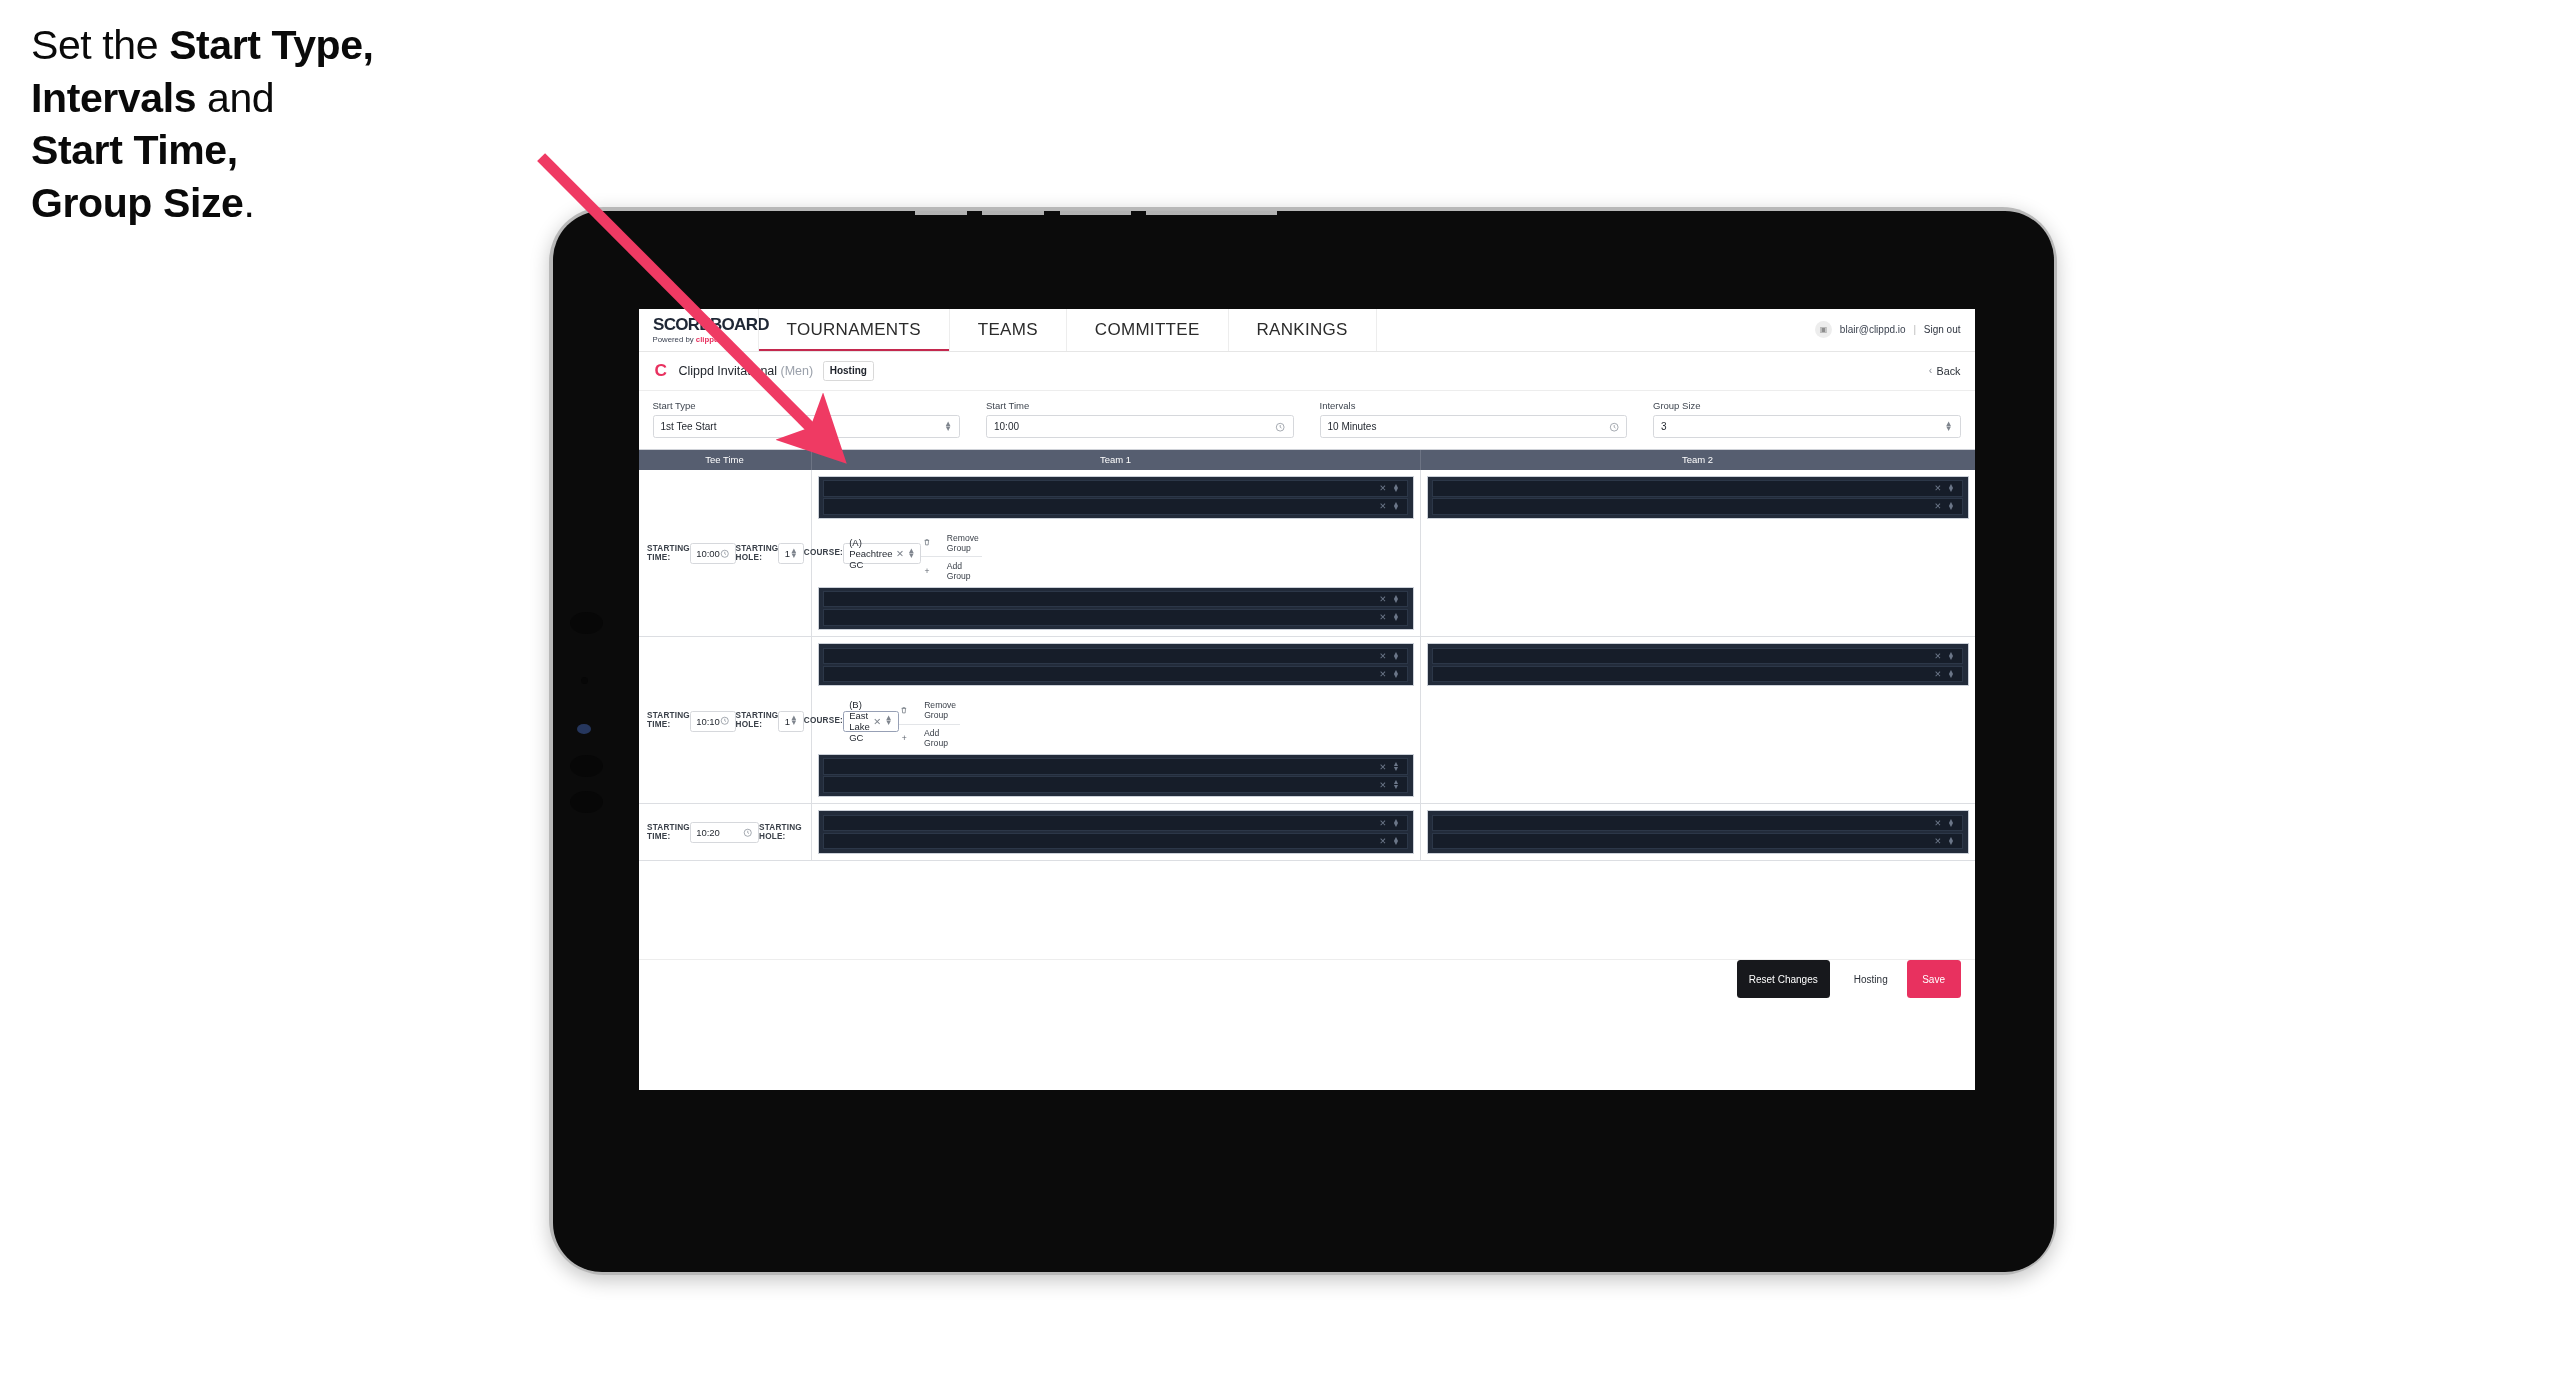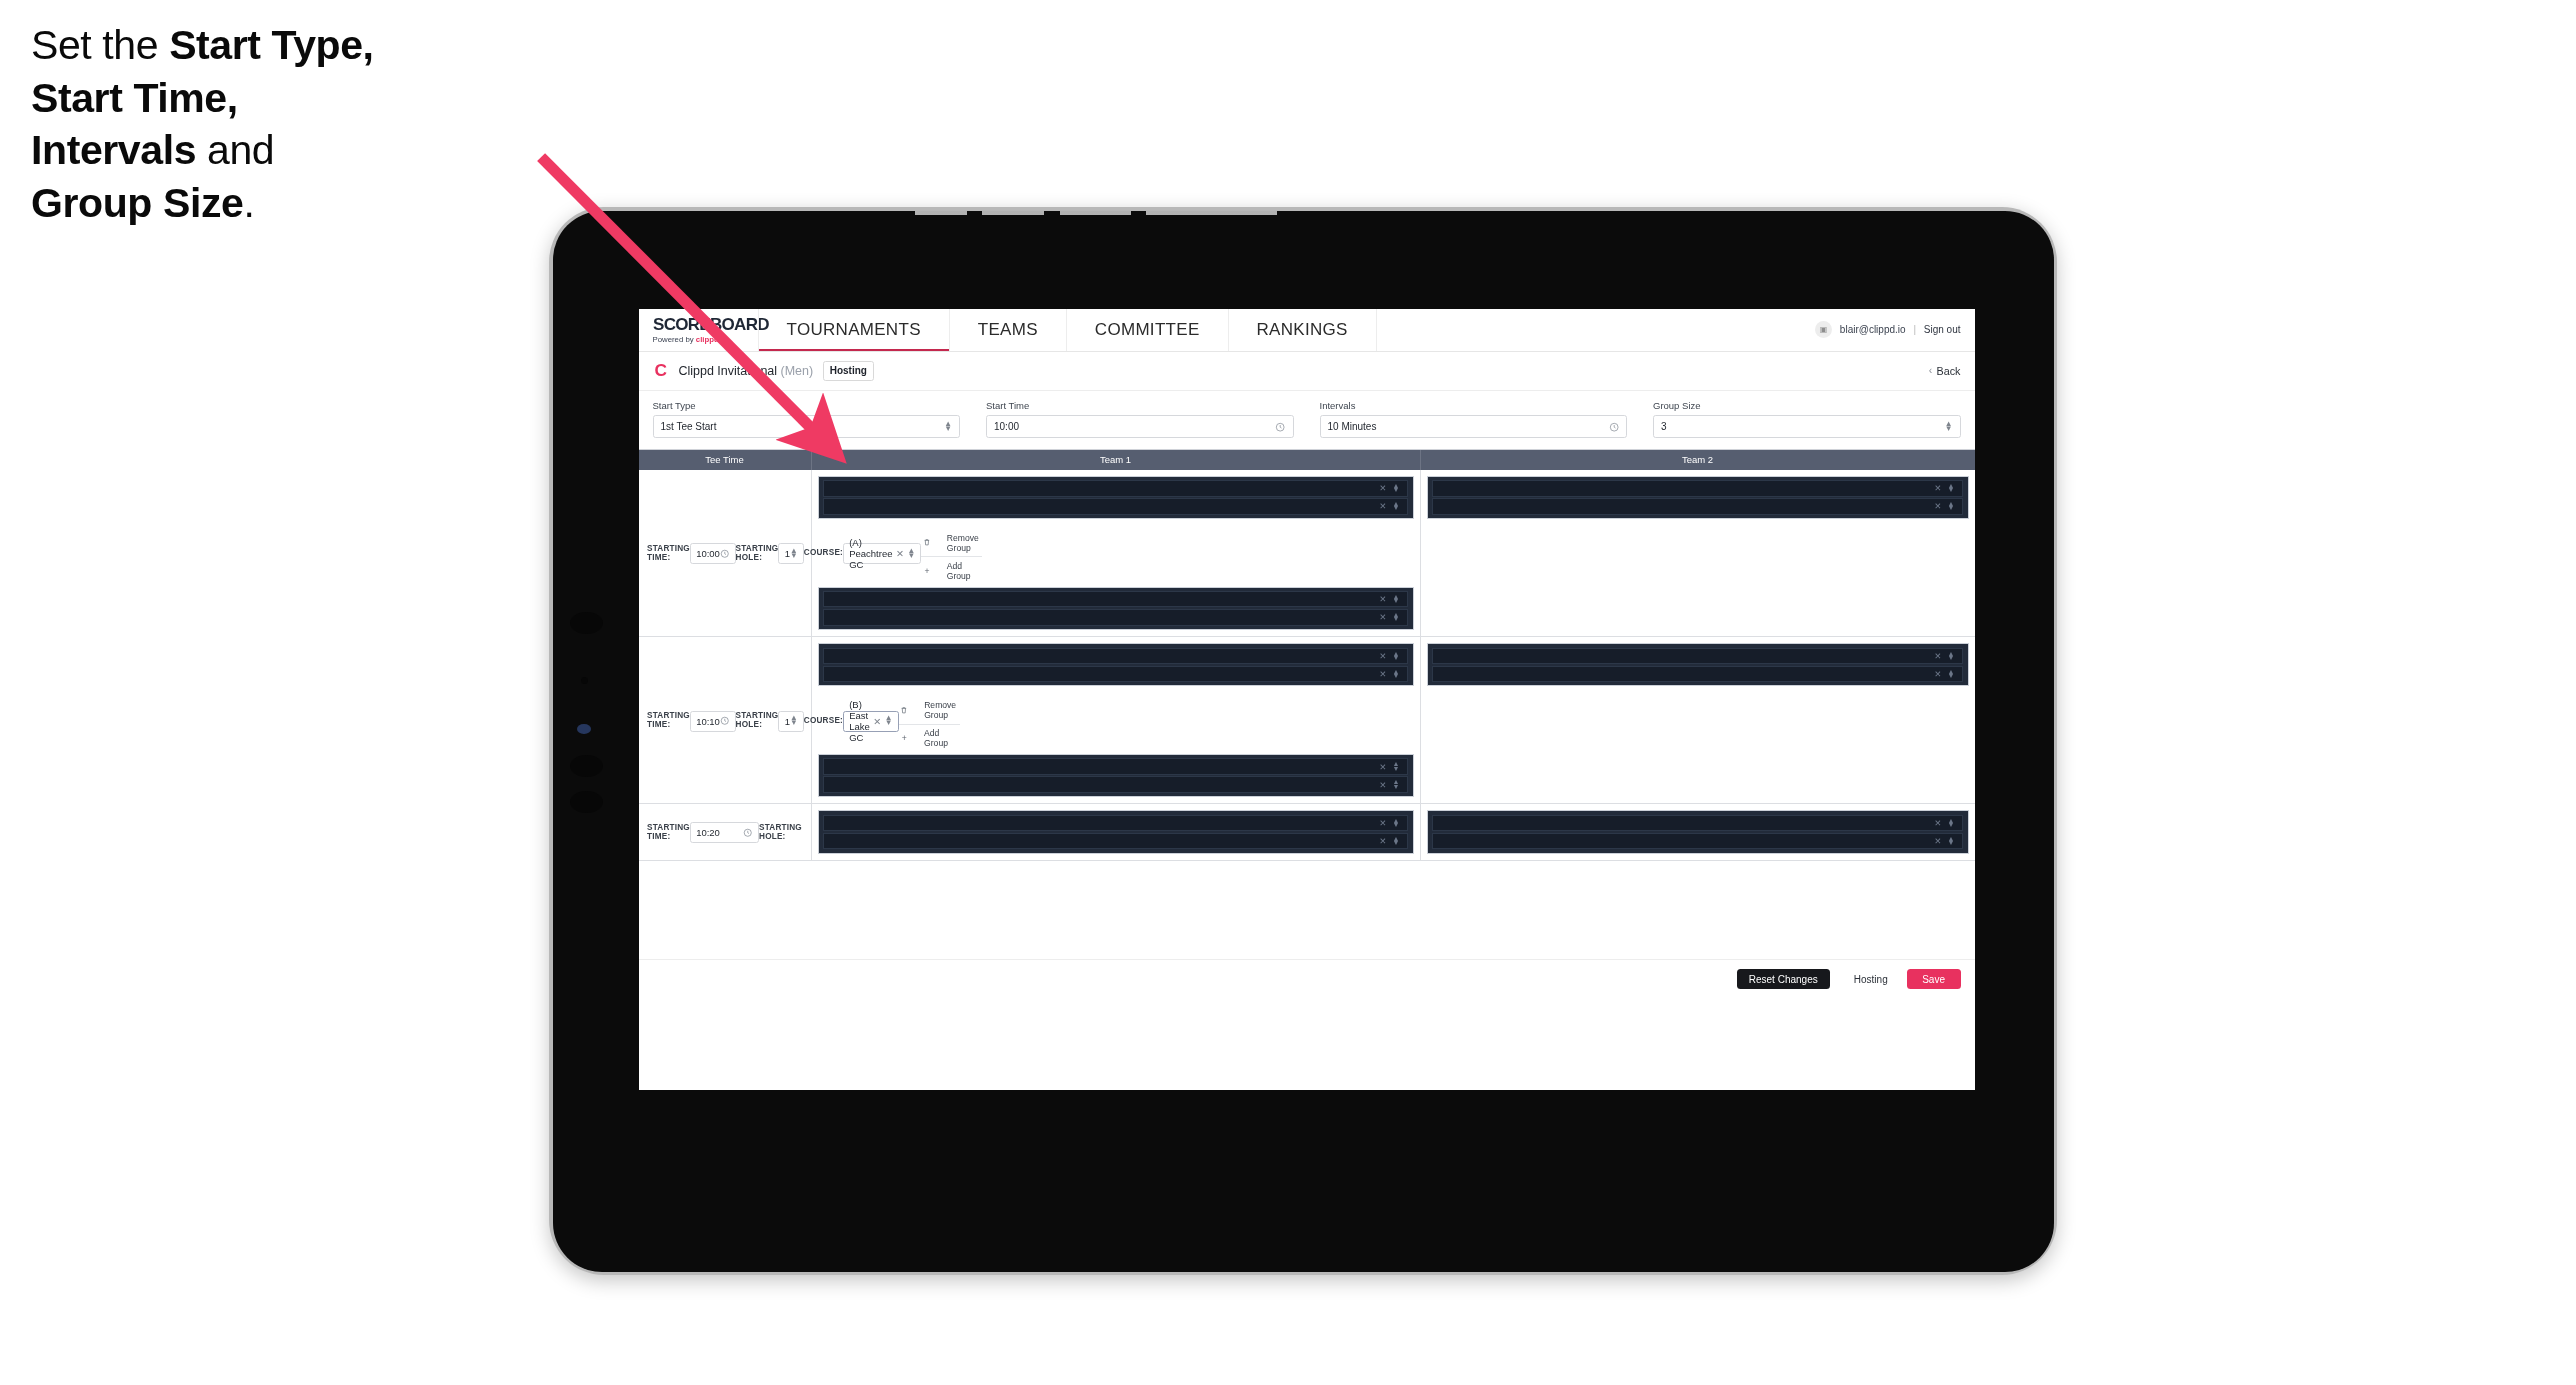--- a/index.html
+++ b/index.html
@@ -202,38 +202,38 @@
   .spacerblk { height: 45px; }
 
   
   .footer {
     height: 40px; background:#fff; display:flex; align-items:center;
     justify-content:flex-end; gap:0px; padding-right:14px;
     border-top:0.9px solid #ededed;
   }
   .btn {
     border-radius:3.5px; font-size:10px; display:flex; align-items:center; justify-content:center;
-    height:20px;
+    height:38px;
   }
   .btn.reset { background:#17181c; color:#fff; padding:0 12px; font-weight:400; }
   .btn.cancel { background:transparent; color:#2b3038; padding:0 15.5px; margin-left:8.6px; }
   .btn.save { background:#e8315f; color:#fff; padding:0 15.5px; margin-left:3.5px; }
 
   
   .arrow { position:absolute; left:0; top:0; width:2576px; height:1386px; pointer-events:none; }
 </style>
 </head>
 <body>
 
 <div id="stage">
 
   <div class="caption">
     <span class="ln"><span class="reg">Set the </span><b>Start Type,</b></span>
+    <span class="ln"><b>Intervals</b><span class="reg"> and</span></span>
     <span class="ln"><b>Start Time,</b></span>
-    <span class="ln"><b>Intervals</b><span class="reg"> and</span></span>
     <span class="ln"><b>Group Size</b><span class="reg">.</span></span>
   </div>
 
   <div class="tablet-outer">
     <div class="tablet-mid"></div>
     <div class="tablet-body">
       <div class="top-grille"></div>
       <div class="bezel-dot cam"></div>
       <div class="bezel-dot tiny"></div>
       <div class="bezel-dot blue"></div>

